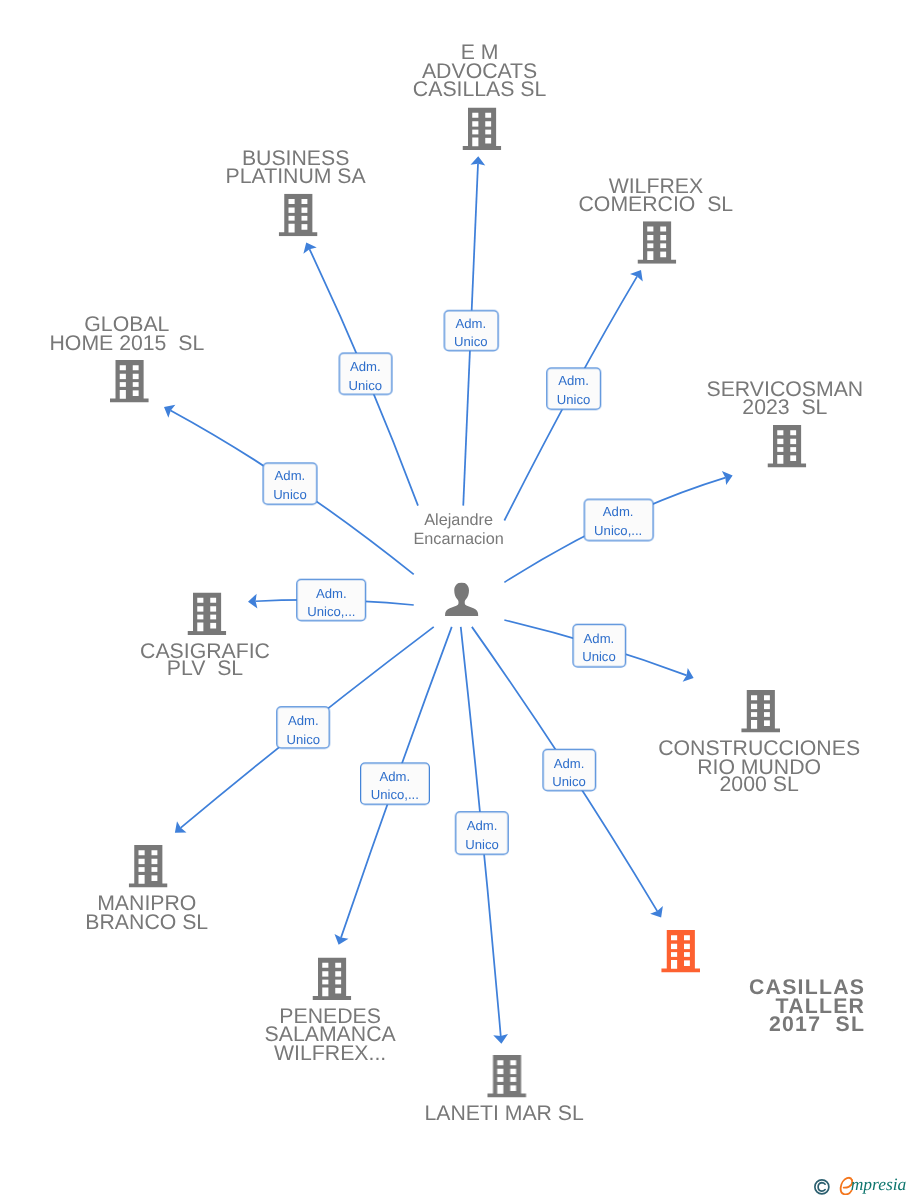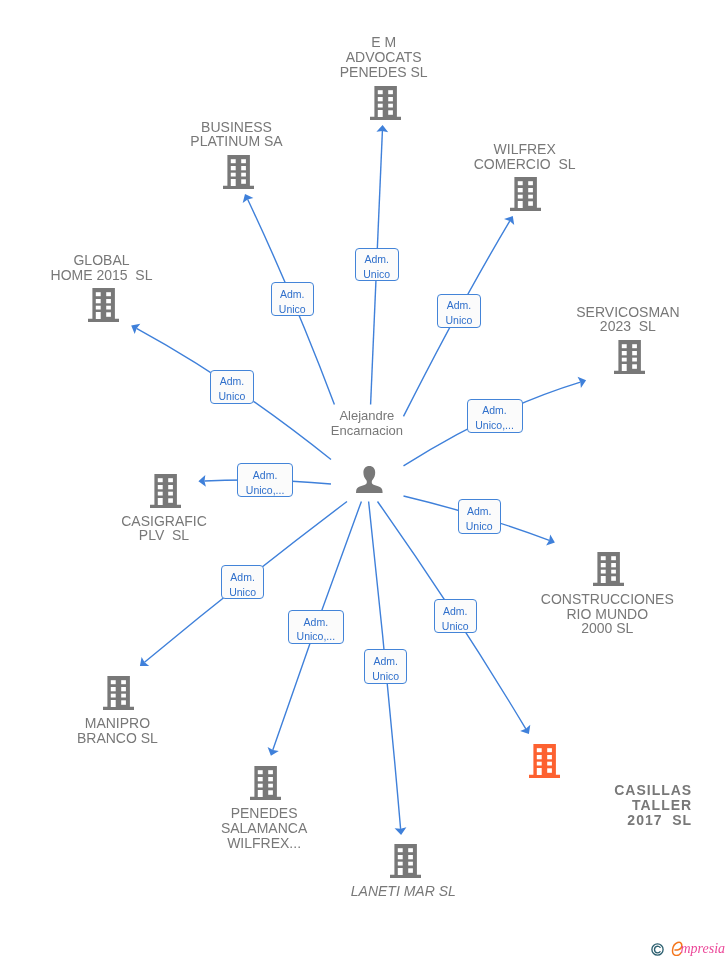--- a/index.html
+++ b/index.html
@@ -2,36 +2,36 @@
 <html><head>
 <meta charset="utf-8">
 <title>Empresia network</title>
 <style>
 html,body{margin:0;padding:0;background:#fff;}
 body{width:728px;height:960px;position:relative;overflow:hidden;font-family:"Liberation Sans", sans-serif;
  -webkit-font-smoothing:antialiased;}
 #stage{position:absolute;left:0;top:0;width:728px;height:960px;}
 svg#edges{position:absolute;left:0;top:0;width:728px;height:960px;}
 .node{position:absolute;}
-.nlabel{position:absolute;text-align:center;color:#787878;font-size:14px;line-height:14.85px;
+.nlabel{position:absolute;text-align:center;color:#787878;font-size:17px;line-height:14.85px;
  letter-spacing:0;white-space:nowrap;transform:translateZ(0);}
 .nlabel .ln{display:block;}
 .nlabel.hl{font-weight:bold;letter-spacing:1.0px;text-align:right;}
 .nlabel.person{font-size:13px;letter-spacing:0;line-height:15.25px;}
 .elabel{position:absolute;border:1.5px solid #4384d8;border-radius:4px;
  background:#fbfbfb;color:#2f6fcb;font-size:10.5px;line-height:14.8px;
  box-sizing:border-box;padding-top:3.8px;transform:translateZ(0);}
 .elabel .ln{display:block;text-align:center;transform:translateZ(0);}
 .bd{fill:#787878;} .wn{fill:#fff;}
 .hlico .bd{fill:#fd6130;}
 #footer{position:absolute;left:651px;top:938px;width:80px;height:22px;}
 .brandE{position:absolute;left:19.5px;top:2.5px;}
 .brandEtxt{position:absolute;left:0;top:0;width:0;height:0;overflow:hidden;color:transparent;font-size:1px;}
 .brandR{position:absolute;left:29.5px;top:3px;font-family:"Liberation Serif",serif;font-style:italic;
- font-size:14px;color:#ec4899;line-height:15px;transform:translateZ(0);}
+ font-size:14px;color:#0f766e;line-height:15px;transform:translateZ(0);}
 </style>
 </head>
 <body>
 
 <div id="stage">
 <svg id="edges" viewBox="0 0 728 960">
 <g>
         <path d="M370.6 404.5 Q376.8 264.4 382.4 130.9" fill="none" stroke="#3f80da" stroke-width="1.4"></path>
         <polygon points="382.6,124.9 388.2,132.3 382.3,131.0 376.4,131.8" fill="#3f80da"></polygon>
       </g>
@@ -94,21 +94,21 @@
         <rect class="wn" x="18.2" y="11.0" width="4.7" height="4.3"></rect>
 <rect class="wn" x="7.8" y="17.7" width="4.9" height="3.8"></rect>
         <rect class="wn" x="18.2" y="17.7" width="4.7" height="3.8"></rect>
 <rect class="wn" x="7.8" y="24.0" width="4.9" height="7.0"></rect>
         <rect class="wn" x="18.2" y="24.3" width="4.7" height="4.5"></rect>
       </svg>
 </div>
 <div class="nlabel" style="left:233.7px;top:34.9px;width:300px;">
 <span class="ln">E M</span>
 <span class="ln">ADVOCATS</span>
-<span class="ln">PENEDES SL</span>
+<span class="ln">CASILLAS SL</span>
 </div>
 <div class="node" style="left:222.7px;top:154.5px;">
 <svg width="31.0" height="34.0" viewBox="0 0 31.0 34.0">
         <path class="bd" d="M4.4 0 H26.9 V30.7 H4.4 Z M0 30.7 H31.0 V34.0 H0 Z"></path>
 <rect class="wn" x="7.8" y="4.2" width="4.9" height="4.0"></rect>
         <rect class="wn" x="18.2" y="4.2" width="4.7" height="4.0"></rect>
 <rect class="wn" x="7.8" y="11.0" width="4.9" height="4.3"></rect>
         <rect class="wn" x="18.2" y="11.0" width="4.7" height="4.3"></rect>
 <rect class="wn" x="7.8" y="17.7" width="4.9" height="3.8"></rect>
         <rect class="wn" x="18.2" y="17.7" width="4.7" height="3.8"></rect>
@@ -247,21 +247,21 @@
 <rect class="wn" x="7.8" y="4.2" width="4.9" height="4.0"></rect>
         <rect class="wn" x="18.2" y="4.2" width="4.7" height="4.0"></rect>
 <rect class="wn" x="7.8" y="11.0" width="4.9" height="4.3"></rect>
         <rect class="wn" x="18.2" y="11.0" width="4.7" height="4.3"></rect>
 <rect class="wn" x="7.8" y="17.7" width="4.9" height="3.8"></rect>
         <rect class="wn" x="18.2" y="17.7" width="4.7" height="3.8"></rect>
 <rect class="wn" x="7.8" y="24.0" width="4.9" height="7.0"></rect>
         <rect class="wn" x="18.2" y="24.3" width="4.7" height="4.5"></rect>
       </svg>
 </div>
-<div class="nlabel" style="left:253.3px;top:883.9px;width:300px;font-style:italic;">
+<div class="nlabel" style="left:253.3px;top:883.9px;width:300px;">
 <span class="ln">LANETI MAR SL</span>
 </div>
 <div class="node hlico" style="left:528.5px;top:743.5px;">
 <svg width="31.0" height="34.0" viewBox="0 0 31.0 34.0">
         <path class="bd" d="M4.4 0 H26.9 V30.7 H4.4 Z M0 30.7 H31.0 V34.0 H0 Z"></path>
 <rect class="wn" x="7.8" y="4.2" width="4.9" height="4.0"></rect>
         <rect class="wn" x="18.2" y="4.2" width="4.7" height="4.0"></rect>
 <rect class="wn" x="7.8" y="11.0" width="4.9" height="4.3"></rect>
         <rect class="wn" x="18.2" y="11.0" width="4.7" height="4.3"></rect>
 <rect class="wn" x="7.8" y="17.7" width="4.9" height="3.8"></rect>

